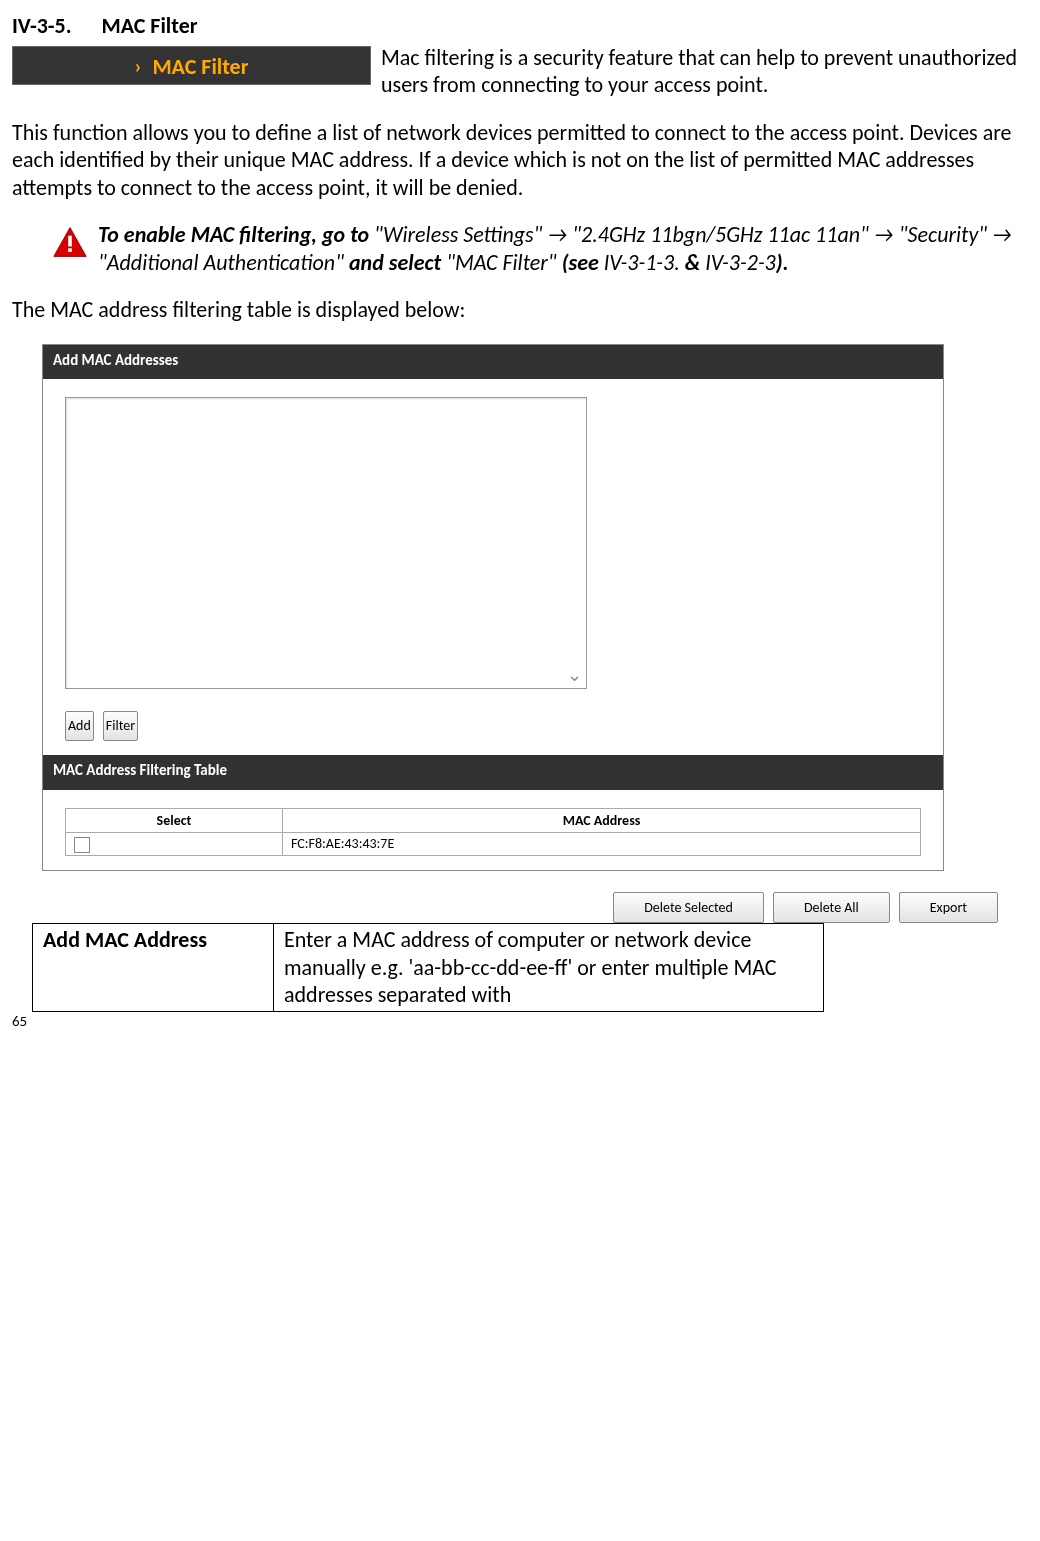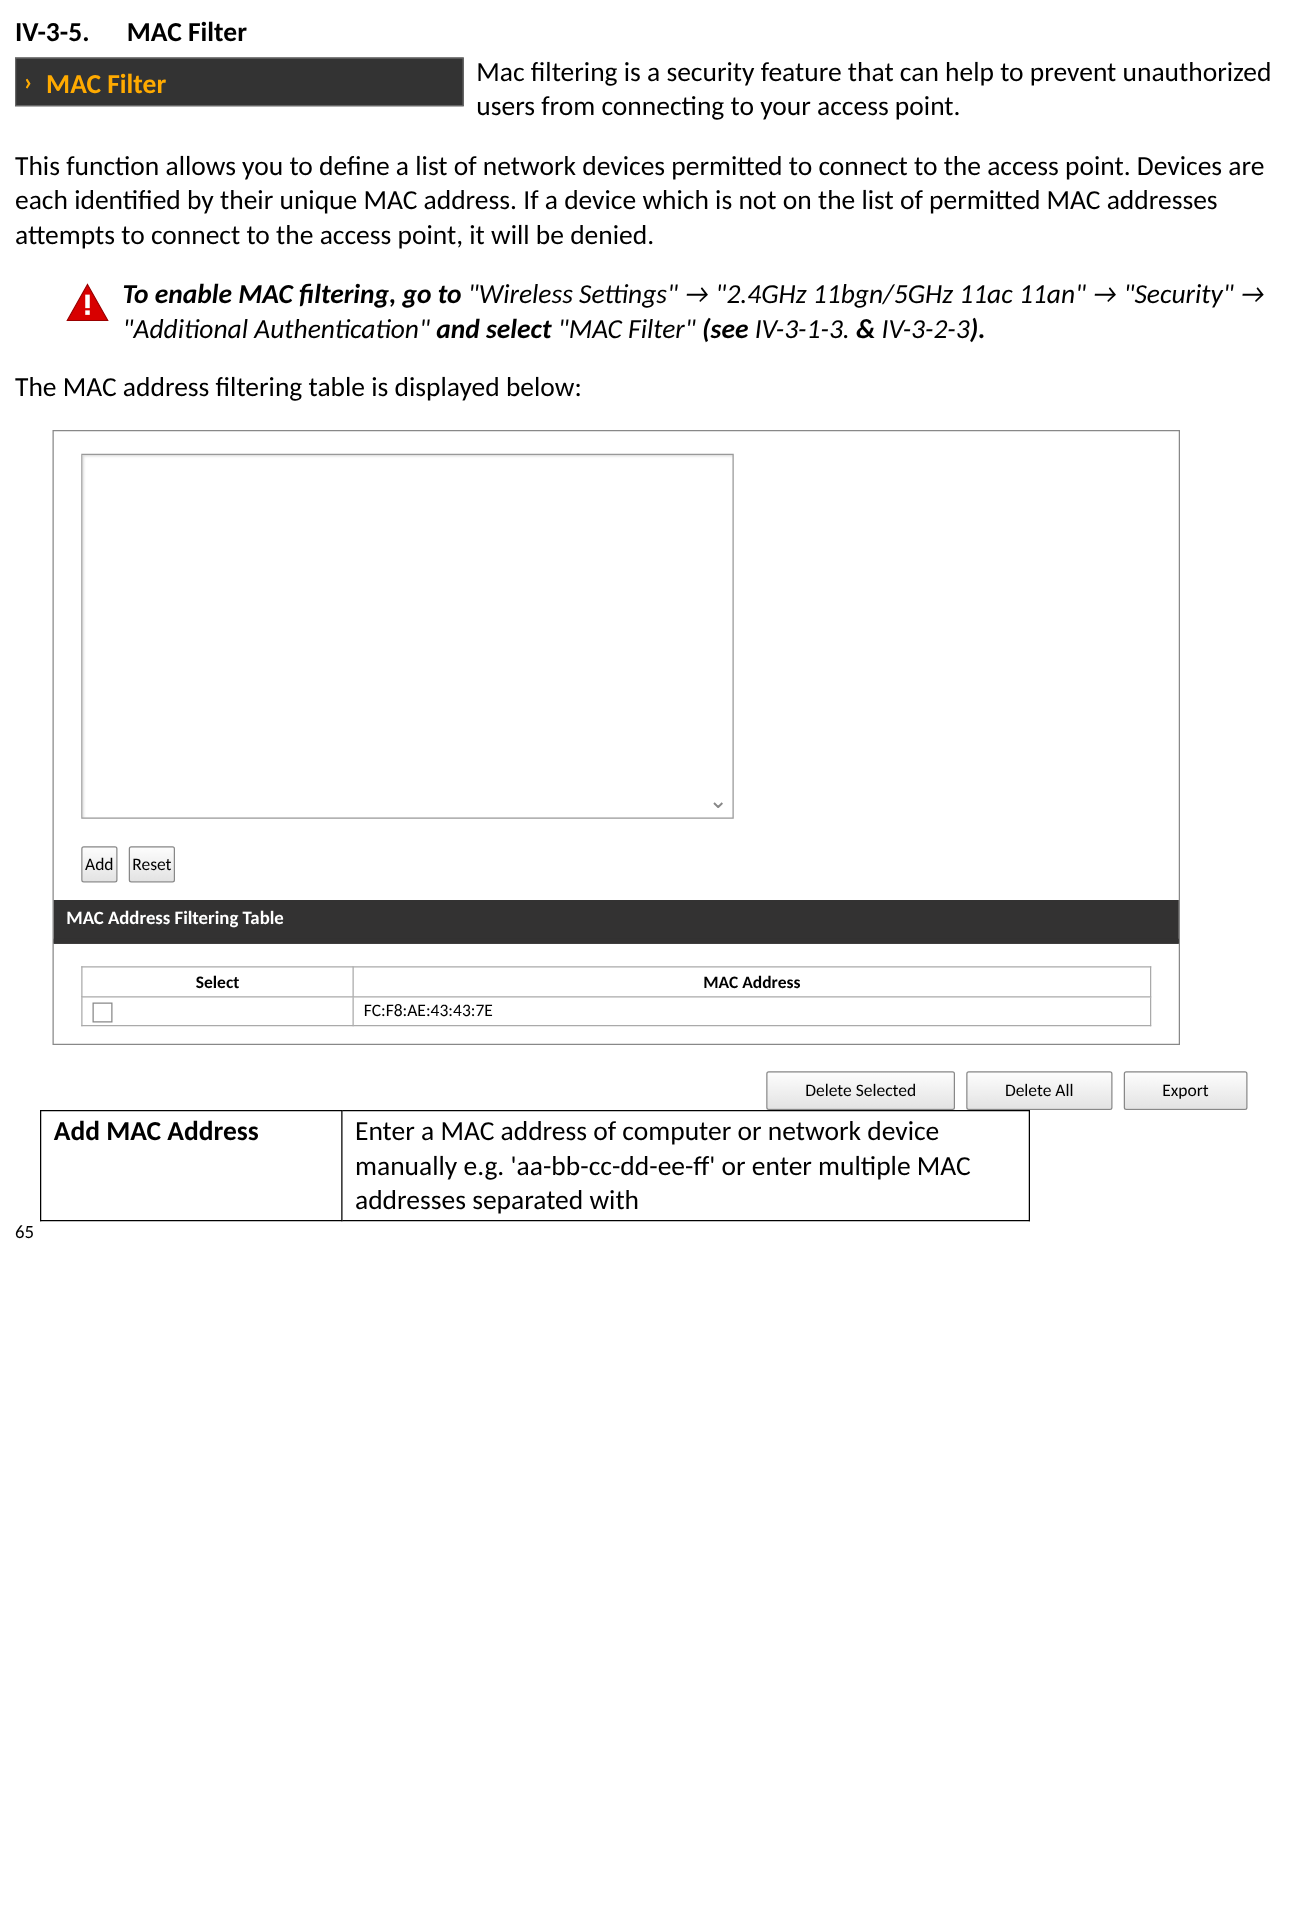--- a/index.html
+++ b/index.html
@@ -19,20 +19,21 @@
   }
   .nav-tag {
     display: inline-block;
     width: 345px;
     background: #333;
     border: 1px solid #666;
     padding: 4px 6px;
     margin: 2px 10px 4px 0;
     vertical-align: top;
     float: left;
+    text-align: center;
   }
   .nav-tag .chev {
     color: #ffaa00;
     font-size: 20px;
     font-weight: bold;
     margin-right: 6px;
     vertical-align: middle;
   }
   .nav-tag .label {
     color: #ffaa00;
@@ -195,27 +196,28 @@
     </svg>
   </div>
   <div class="alert-text">
     <span class="b">To enable MAC filtering, go to </span><span>"Wireless Settings" → "2.4GHz 11bgn/5GHz 11ac 11an" → "Security" → "Additional Authentication" </span><span class="b">and select </span><span>"MAC Filter" </span><span class="b">(see </span><span>IV-3-1-3. </span><span class="b">&amp; </span><span>IV-3-2-3</span><span class="b">).</span>
   </div>
 </div>
 
 <p class="para">The MAC address filtering table is displayed below:</p>
 
 <div class="screenshot">
+  <div class="panel-header">Add MAC Addresses</div>
   <div class="panel-body">
     <div class="mac-textarea">
       <span class="scroll-chev">⌄</span>
     </div>
     <div>
       <span class="btn">Add</span>
-      <span class="btn">Reset</span>
+      <span class="btn">Filter</span>
     </div>
   </div>
   <div class="panel-header">MAC Address Filtering Table</div>
   <div class="panel-body">
     <table class="filter-table">
       <tbody>
           <tr>
         <th style="width:200px;">Select</th>
         <th>MAC Address</th>
       </tr>

